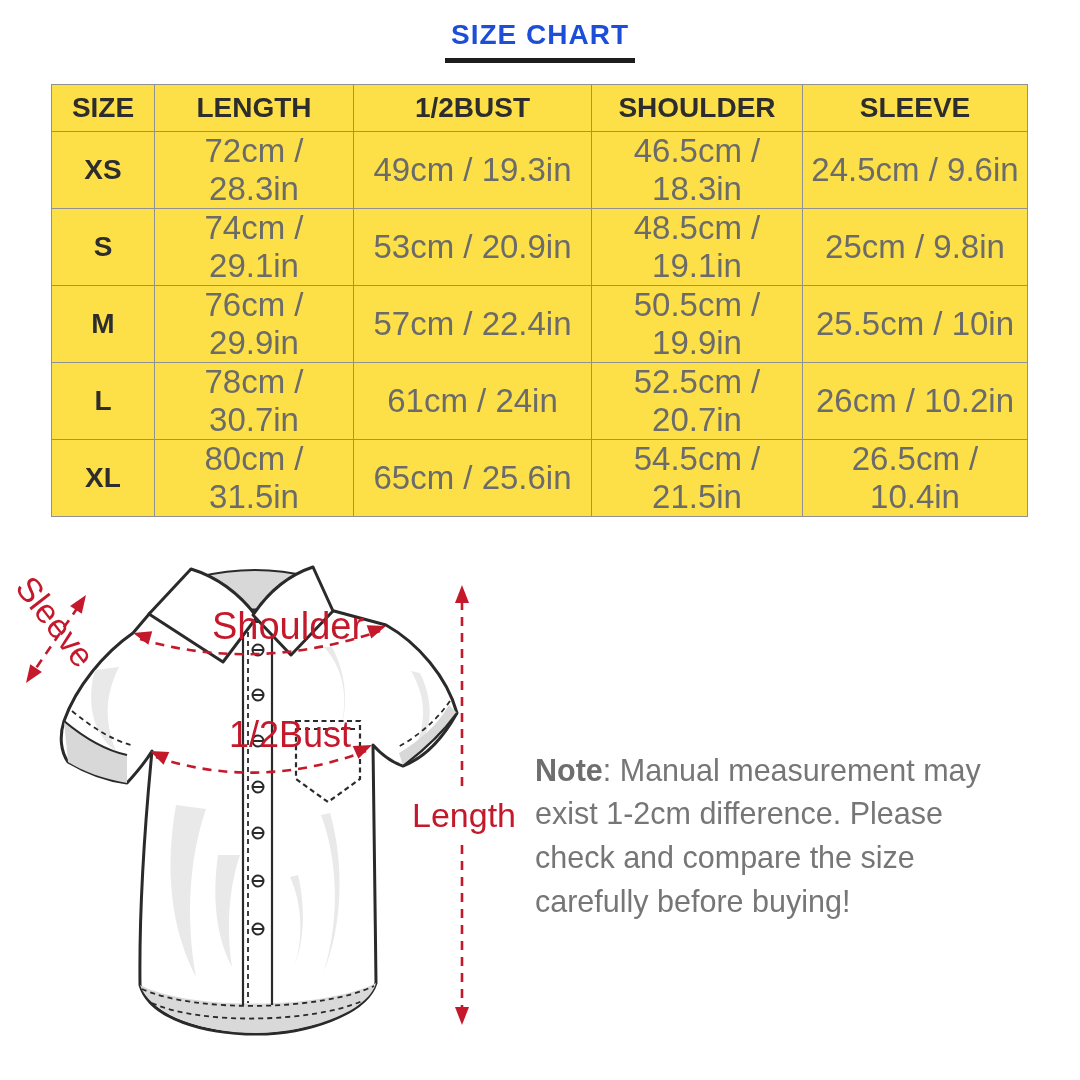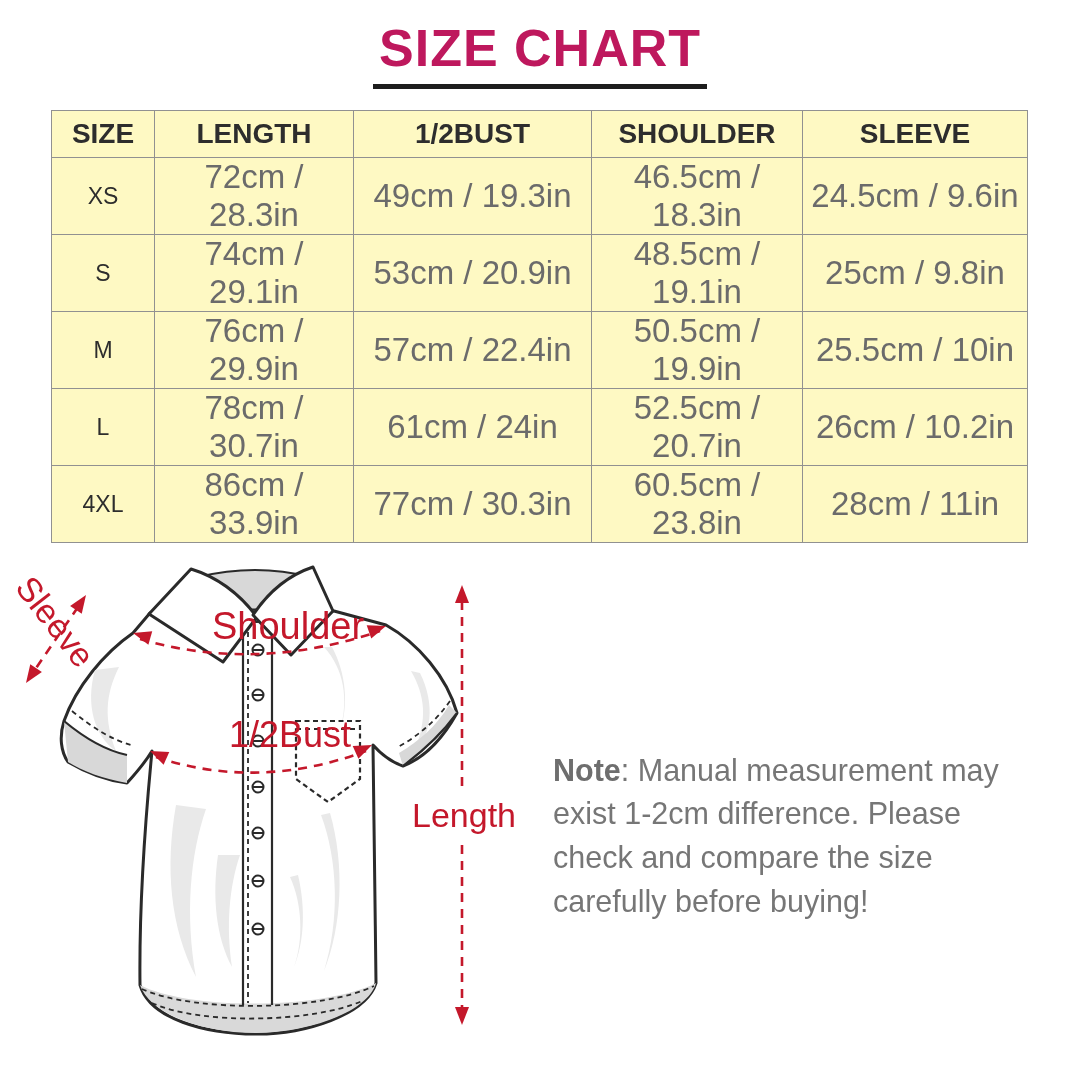--- a/index.html
+++ b/index.html
@@ -14,44 +14,44 @@
   body{
     width:1080px;height:1080px;background:#ffffff;
     font-family:"Liberation Sans","DejaVu Sans",sans-serif;
     position:relative;overflow:hidden;
   }
   .page{position:relative;width:1080px;height:1080px;}
 
   
   .title-wrap{width:1080px;text-align:center;padding-top:20px;}
   .page-title{
-    display:inline-block;font-size:52px;font-weight:bold;color:#be185d;
+    display:inline-block;font-size:28px;font-weight:bold;color:#1d4ed8;
     letter-spacing:1px;border-bottom:5px solid #1d1d1d;padding:0 6px 7px 6px;
     line-height:1.1;
   }
 
   
   table.size-table{
     border-collapse:collapse;table-layout:fixed;
     width:976px;margin:21px 0 0 51px;
-    background:#fef9c3;
+    background:#fde047;
   }
   .size-table th,.size-table td{
     border:1px solid var(--table-border);
     text-align:center;vertical-align:middle;
     padding:0;
   }
   .size-table th{
     height:46px;font-size:28px;font-weight:bold;color:var(--header-text);
   }
   .size-table td{
     height:47px;font-size:33px;color:var(--cell-text);font-weight:normal;
   }
   .size-table td.size-col{
-    font-weight:normal;color:var(--header-text);font-size:23px;margin-top:44px;
+    font-weight:bold;color:var(--header-text);font-size:28px;margin-top:44px;
   }
   .col-size{width:103px;}
   .col-length{width:199px;}
   .col-bust{width:238px;}
   .col-shoulder{width:211px;}
   .col-sleeve{width:225px;}
 
   
   .lower{position:absolute;left:0;top:555px;width:1080px;height:505px;}
   svg.shirt{position:absolute;left:0;top:0;}
@@ -61,21 +61,21 @@
   .thin-dash{fill:none;stroke:var(--ink);stroke-width:1.8;stroke-dasharray:5 4;}
   .shade{fill:#e9e9e9;stroke:none;}
   .band{fill:#d8d8d8;}
   .hemfill{fill:#d9d9d9;stroke:none;}
   .red-dash{fill:none;stroke:var(--accent);stroke-width:2.6;stroke-dasharray:9 7;}
   .red-head{fill:var(--accent);stroke:none;}
   .red-text{fill:var(--accent);font-family:"Liberation Sans",sans-serif;}
 
   
   .note{
-    position:absolute;left:553px;top:163px;width:482px;
+    position:absolute;left:535px;top:163px;width:482px;
     font-size:30.5px;line-height:1.44;color:var(--note-text);
   }
   .note b{font-weight:bold;color:#6e6e6e;}
 </style>
 </head>
 <body>
 
 <div class="page">
 
   <div class="title-wrap">
@@ -122,25 +122,25 @@
           <td>25.5cm / 10in</td>
         </tr>
         <tr>
           <td class="size-col">L</td>
           <td>78cm / 30.7in</td>
           <td>61cm / 24in</td>
           <td>52.5cm / 20.7in</td>
           <td>26cm / 10.2in</td>
         </tr>
         <tr>
-          <td class="size-col">4XL</td>
-          <td>86cm / 33.9in</td>
-          <td>77cm / 30.3in</td>
-          <td>60.5cm / 23.8in</td>
-          <td>28cm / 11in</td>
+          <td class="size-col">XL</td>
+          <td>80cm / 31.5in</td>
+          <td>65cm / 25.6in</td>
+          <td>54.5cm / 21.5in</td>
+          <td>26.5cm / 10.4in</td>
         </tr>
       </tbody>
   </table>
 
   <div class="lower">
 
     <svg class="shirt" width="520" height="500" viewBox="0 0 520 500">
 
       <path class="outline" d="
         M150,58 L133,78

